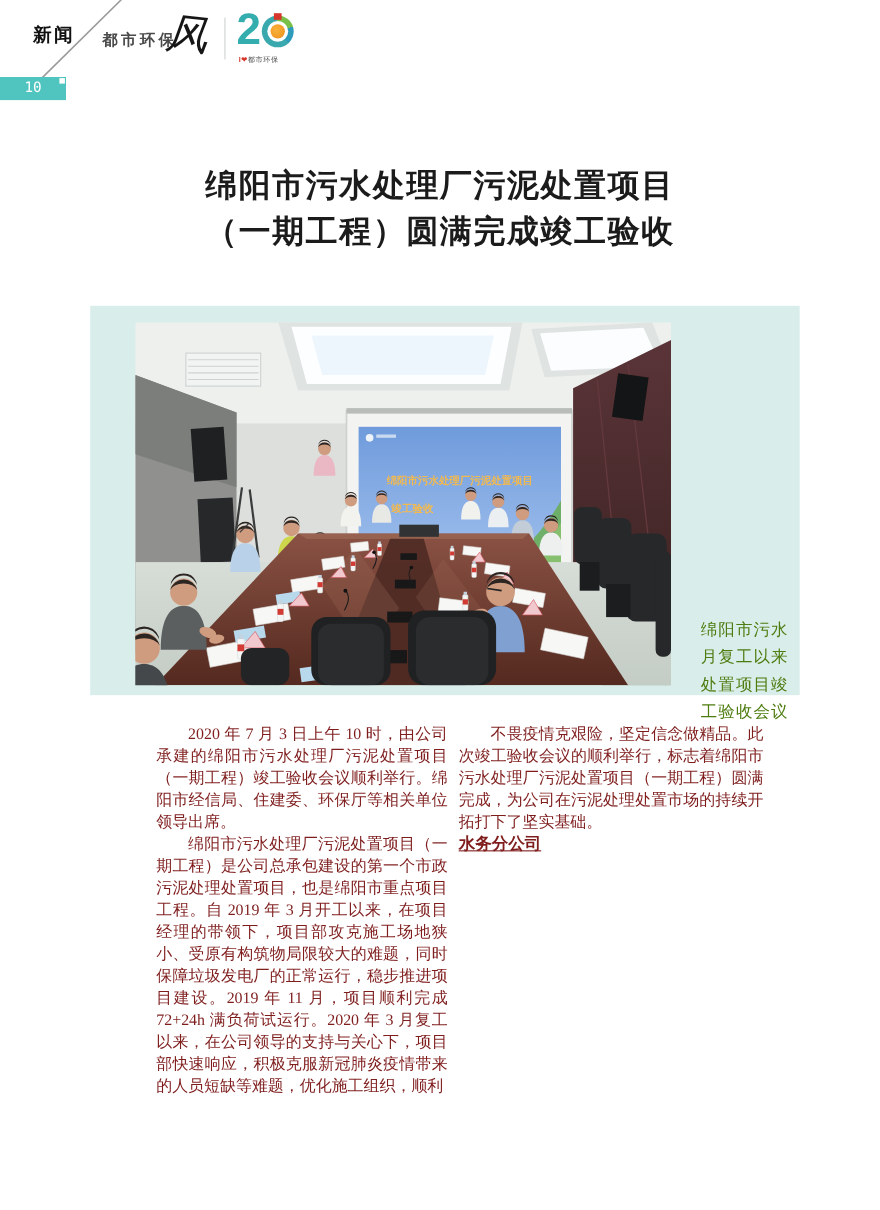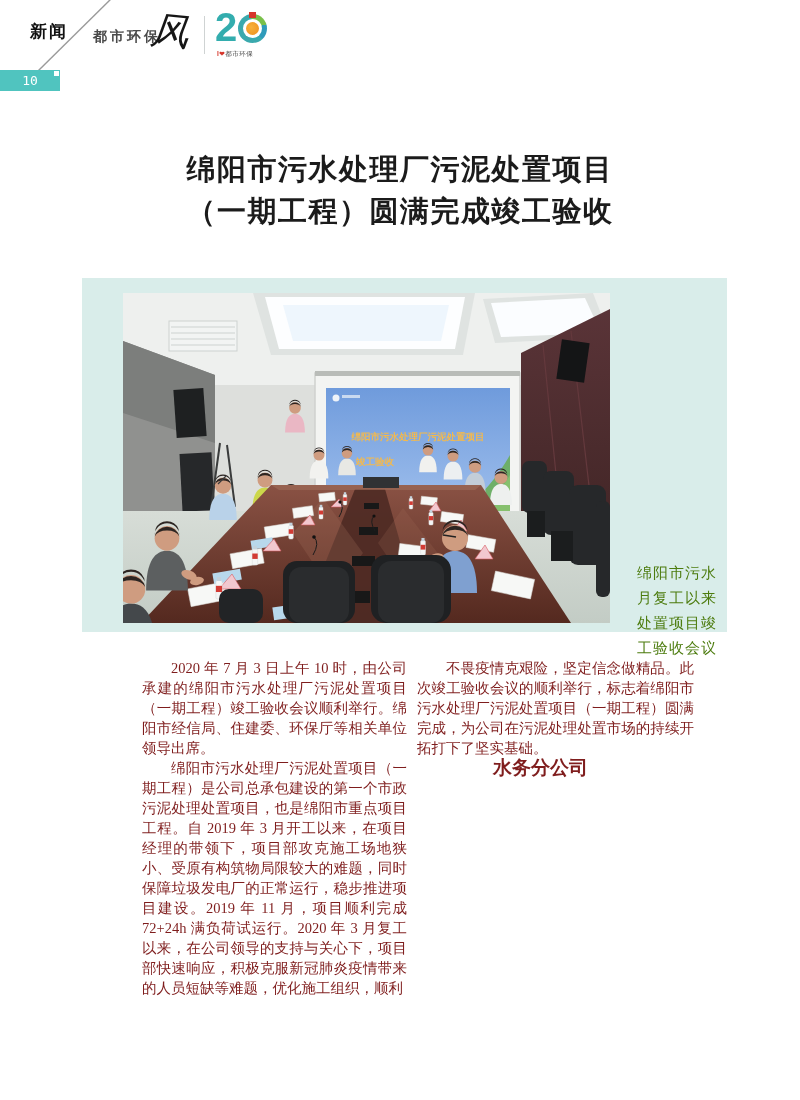--- a/index.html
+++ b/index.html
@@ -45,22 +45,22 @@
   .caption{left:637px;top:516px;width:95px;font-size:15px;line-height:25px;
        color:#4d7c0f;letter-spacing:1px;margin-top:44px;}
 
   
   .col{position:absolute;top:658px;font-family:"Liberation Serif","DejaVu Serif",serif;
        font-size:14.5px;line-height:20px;color:#7f1d1d;text-align:justify;}
   .col-left{left:142px;width:265px;}
   .col-right{left:417px;width:277px;}
   .col p{margin:0;}
   .col p.indent{text-indent:2em;}
-  .sig{text-align:center;padding-right:30px;font-family:"Liberation Sans",sans-serif;
-       font-weight:bold;font-size:19px;}
+  .sig{text-align:left;padding-right:30px;font-family:"Liberation Sans",sans-serif;
+       font-weight:bold;font-size:15px;text-decoration:underline;}
 </style>
 </head>
 <body>
 
 <div class="abs section-label">新闻</div>
 
 <svg class="abs diag-line" width="140" height="80" viewBox="0 0 140 80">
   <line x1="38" y1="71" x2="114" y2="-4" stroke="#9a9a9a" stroke-width="1.4"></line>
 </svg>
 

